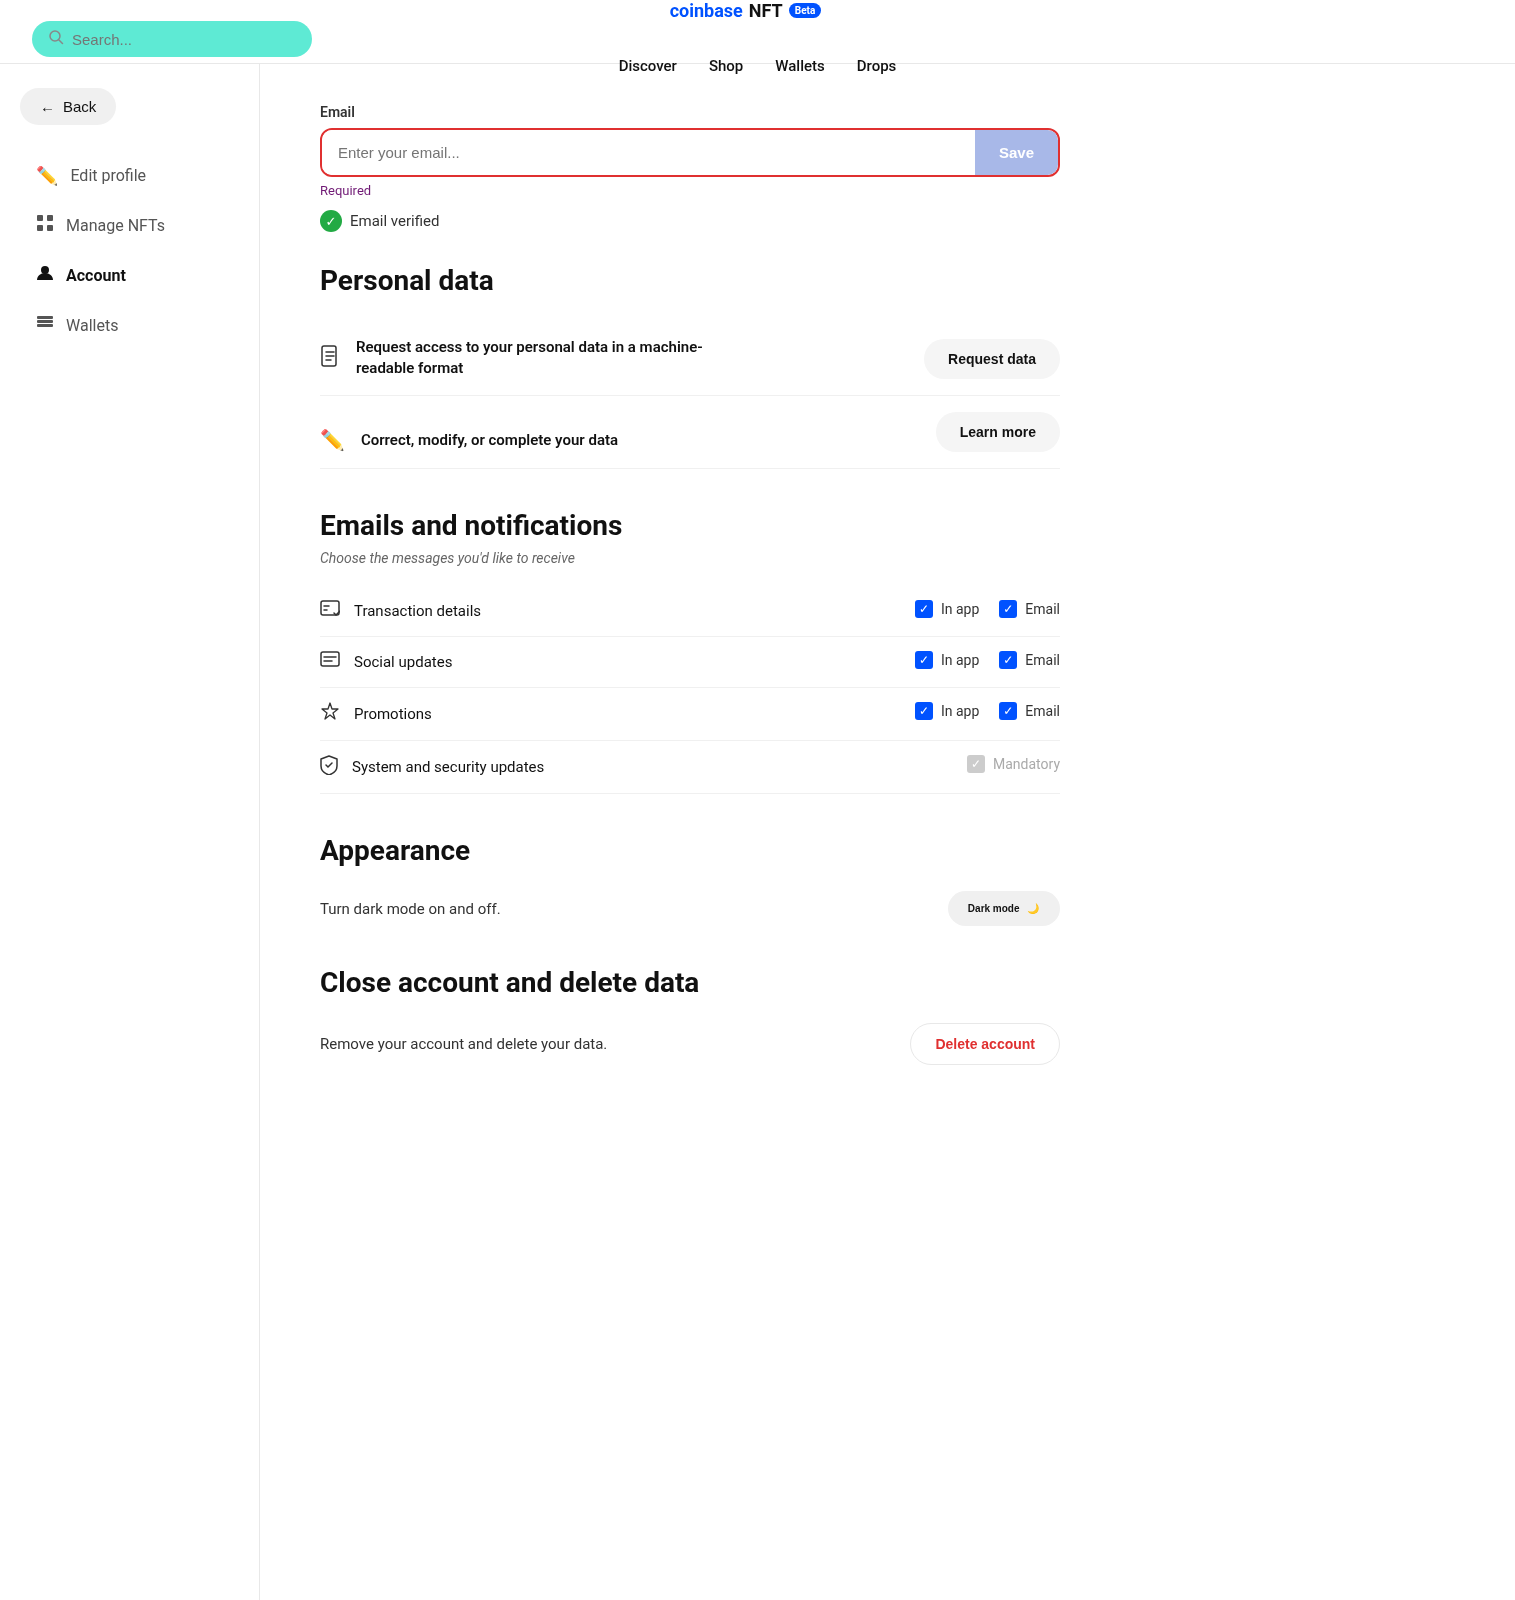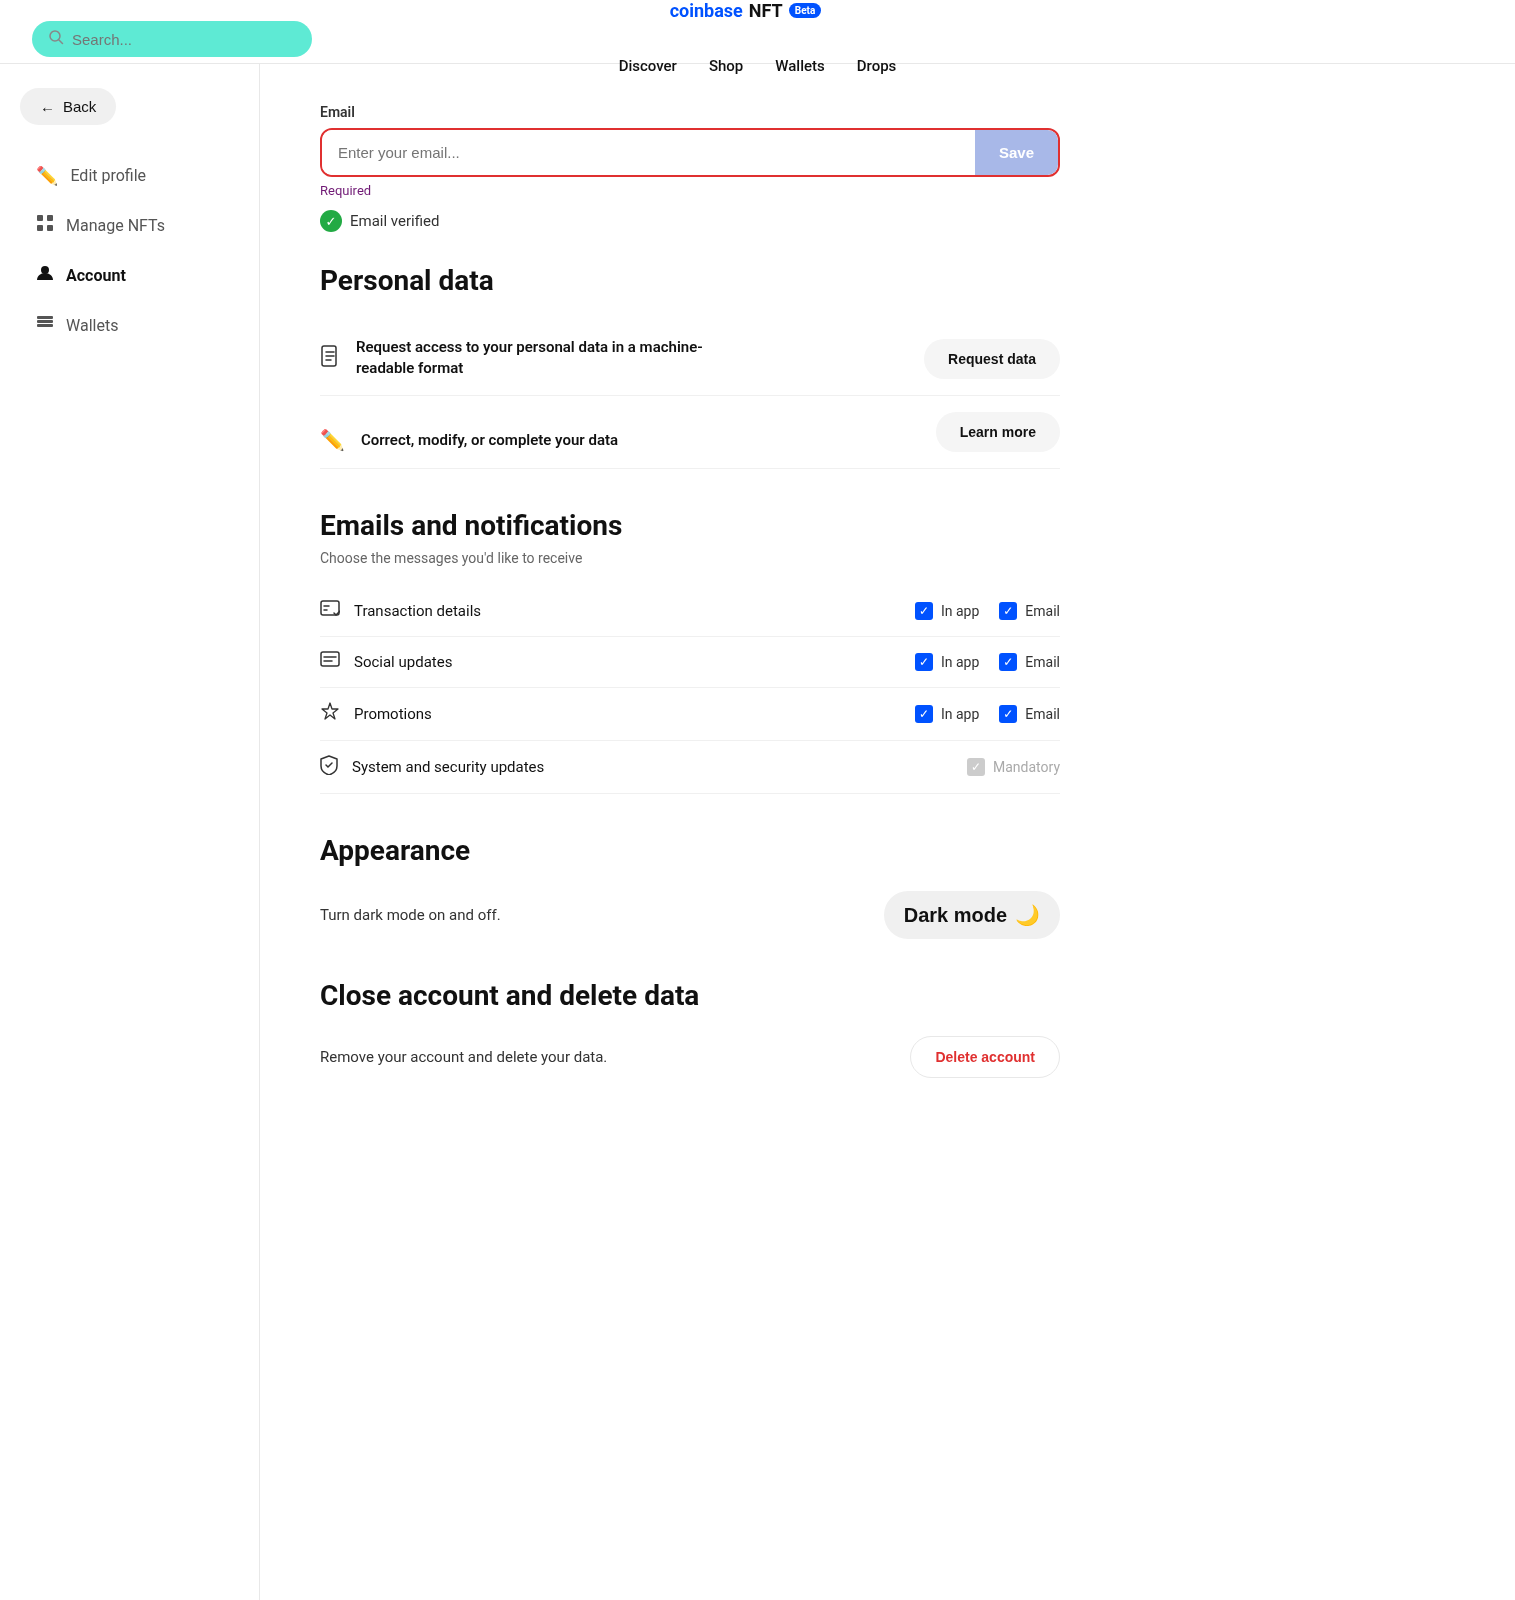--- a/index.html
+++ b/index.html
@@ -73,23 +73,23 @@
     .data-row-left { display: flex; align-items: center; gap: 16px; }
     .data-row-icon { font-size: 20px; color: #333; }
     .data-row-text { font-size: 15px; font-weight: 600; color: #111; max-width: 380px; line-height: 1.4; }
     .outline-btn {
       background: #f5f5f5; color: #111; border: none; border-radius: 24px;
       padding: 12px 24px; font-size: 14px; font-weight: 600; cursor: pointer; white-space: nowrap;
     }
 
     
     .notif-section { margin-bottom: 40px; }
-    .notif-subtitle { font-size: 14px; color: #666; margin-bottom: 20px; margin-top: -16px; }
+    .notif-subtitle { font-size: 14px; color: #666; margin-bottom: 20px; margin-top: -16px; font-style: italic; }
     .notif-row {
-      display: flex; align-items: center; padding: 14px 0;
+      display: flex; align-items: flex-start; padding: 14px 0;
       border-bottom: 1px solid #f0f0f0;
     }
     .notif-row-left { display: flex; align-items: center; gap: 14px; flex: 1; }
     .notif-row-label { font-size: 15px; color: #111; }
     .notif-controls { display: flex; align-items: center; gap: 20px; }
     .notif-check-group { display: flex; align-items: center; gap: 8px; }
     .checkbox-blue {
       width: 18px; height: 18px; background: #0052ff; border-radius: 3px;
       display: flex; align-items: center; justify-content: center; color: #fff; font-size: 12px; flex-shrink: 0;
     }
@@ -104,21 +104,21 @@
     .help-section { margin-bottom: 40px; }
     .help-text { font-size: 15px; color: #333; }
     .help-link { color: #0052ff; font-weight: 600; text-decoration: none; cursor: pointer; }
 
     
     .appearance-section { margin-bottom: 40px; }
     .appearance-row { display: flex; align-items: center; justify-content: space-between; }
     .appearance-text { font-size: 15px; color: #333; }
     .dark-mode-btn {
       background: #f0f0f0; color: #111; border: none; border-radius: 24px;
-      padding: 12px 20px; font-size: 20px; font-weight: 600; cursor: pointer;
+      padding: 12px 20px; font-size: 10px; font-weight: 600; cursor: pointer;
       display: flex; align-items: center; gap: 8px;
     }
 
     
     .delete-section { margin-bottom: 60px; }
     .delete-row { display: flex; align-items: center; justify-content: space-between; }
     .delete-text { font-size: 15px; color: #333; }
     .delete-btn {
       background: #fff; color: #e03030; border: 1.5px solid #e8e8e8; border-radius: 24px;
       padding: 12px 24px; font-size: 14px; font-weight: 600; cursor: pointer;

